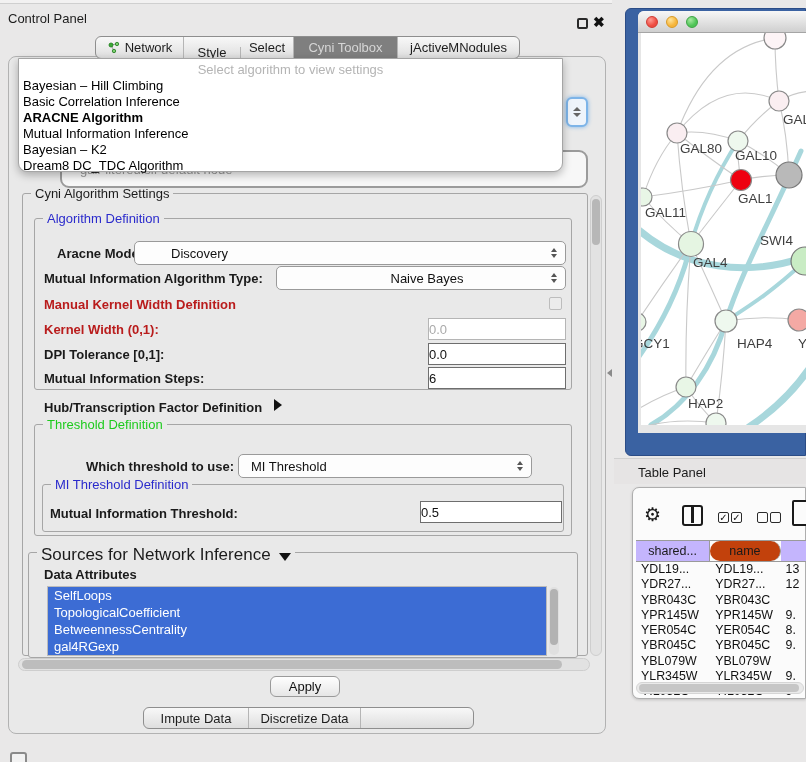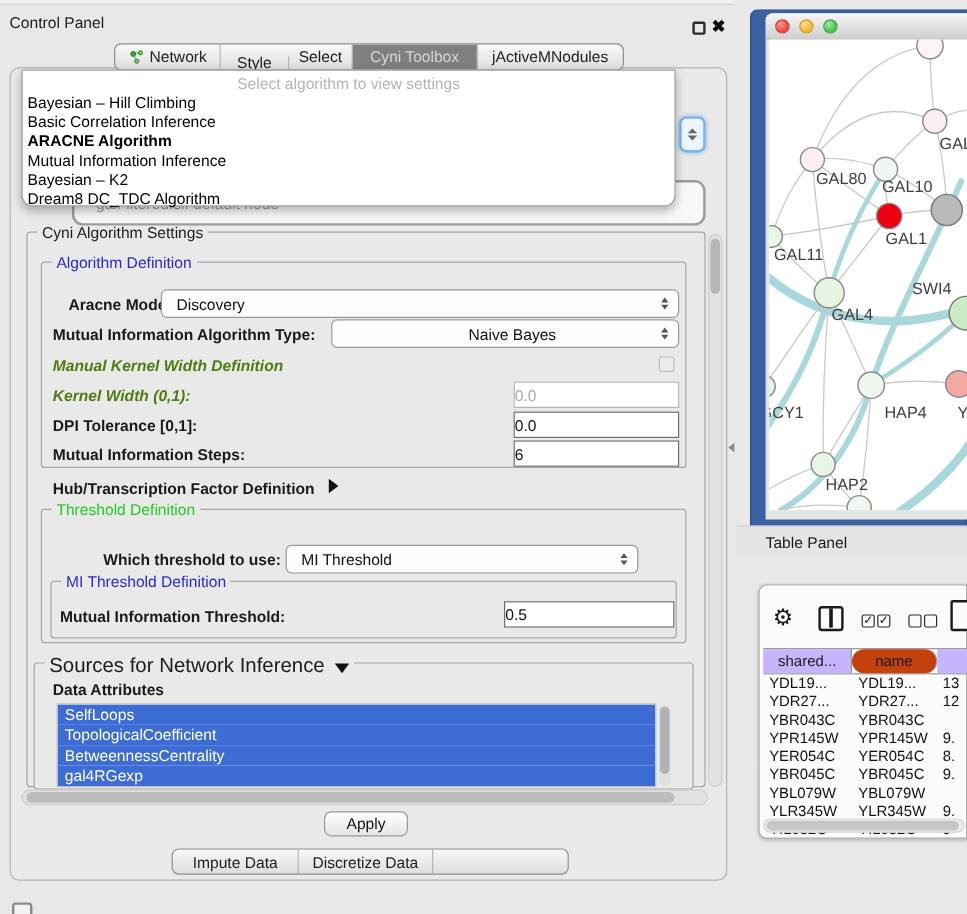--- a/index.html
+++ b/index.html
@@ -41,21 +41,21 @@
   .grp { position:absolute; border:1px solid #a6a6a6; border-radius:3px; background:#e9e9e9; }
   .grp-legend { position:absolute; top:-8px; left:8px; background:#e9e9e9; padding:0 4px; font-size:13px; color:#1c1c1c; white-space:nowrap; }
   .grp-legend.blue { color:#2a2acc; }
   .grp-legend.green { color:#1ecb1e; }
 
   .settings { left:22px; top:193px; width:566px; height:463px; }
   .vscroll { position:absolute; left:590px; top:195px; width:12px; height:461px; background:#e2e2e2; border:1px solid #cecece; border-radius:6px; }
   .vscroll-thumb { position:absolute; left:1px; top:3px; width:8px; height:46px; background:#b7b7b7; border-radius:4px; }
 
   .lbl { position:absolute; font-size:13px; font-weight:bold; color:#1a1a1a; white-space:nowrap; }
-  .lbl.dis { color:#4d7c0f;font-style:italic; }
+  .lbl.dis { color:#b91c1c; }
   .combo { position:absolute; height:24px; background:#fdfdfd; border:1px solid #9a9a9a; border-radius:5px; display:flex; align-items:center; }
   .combo span { font-size:13px; color:#111; padding-left:12px; }
   .spinner { position:absolute; right:8px; top:0; height:100%; display:flex; flex-direction:column; justify-content:center; gap:2px; align-items:center; }
   .spinner i { width:0; height:0; border-left:3.5px solid transparent; border-right:3.5px solid transparent; }
   .spinner .up { border-bottom:4px solid #555; }
   .spinner .dn { border-top:4px solid #555; }
 
   .tfield { position:absolute; height:22px; background:#fff; border:1px solid #6e6e6e; display:flex; align-items:center; justify-content:flex-start; }
   .tfield span { font-size:13px; color:#111; padding-right:7px; }
   .tfield.dis { border:1px solid #b5b5b5; }
@@ -87,21 +87,21 @@
   .net-window { position:absolute; left:638px; top:11px; width:168px; height:422px; background:#e6e6e6; border-radius:6px 0 0 0; }
   .net-titlebar { position:absolute; left:0; top:0; width:168px; height:22px; background:linear-gradient(#f7f7f7,#cfcfcf); border-bottom:1px solid #a5a5a5; border-radius:6px 0 0 0; }
   .tl { position:absolute; top:5px; width:12px; height:12px; border-radius:50%; }
   .tl.red { left:8px; background:radial-gradient(circle at 35% 30%, #ff9b93, #ee4d42 60%); border:1px solid #cf3a32; }
   .tl.yellow { left:28px; background:radial-gradient(circle at 35% 30%, #ffe49a, #f6b53b 60%); border:1px solid #d99a26; }
   .tl.green { left:48px; background:radial-gradient(circle at 35% 30%, #a7e9a0, #4fc457 60%); border:1px solid #3da443; }
   .net-canvas { position:absolute; left:641px; top:33px; width:165px; height:392px; background:#fff; overflow:hidden; }
   .net-canvas svg text { font-family:"Liberation Sans", sans-serif; font-size:13.5px; fill:#3f3f3f; }
 
   
-  .tp-header { position:absolute; left:614px; top:438px; width:192px; height:26px; background:#e6e4e4; border-top:1px solid #d0d0d0;text-align:center; }
+  .tp-header { position:absolute; left:614px; top:458px; width:192px; height:26px; background:#e6e4e4; border-top:1px solid #d0d0d0;text-align:center; }
   .tp-title { position:absolute; left:24px; top:6px; font-size:13px; color:#1c1c1c; }
   .tp-window { position:absolute; left:632px; top:487px; width:174px; height:212px; background:#fbfbfb; border:1px solid #aeaeae; border-radius:7px 0 0 7px; box-shadow:0 1px 3px rgba(0,0,0,0.18); overflow:hidden; }
   .tp-toolbar { position:absolute; left:632px; top:495px; width:174px; height:40px; }
   .gear { position:absolute; left:12px; top:8px; font-size:19px; color:#1a1a1a; }
   .col-icon { position:absolute; left:50px; top:10px; width:21px; height:21px; border:2.5px solid #1a1a1a; border-radius:3px; }
   .col-icon:before { content:""; position:absolute; left:7px; top:0; width:2.5px; height:16px; background:#1a1a1a; }
   .cb { position:absolute; top:17px; width:11px; height:11px; border:1.5px solid #2a2a2a; border-radius:2px; font-size:10px; line-height:9px; text-align:center; color:#111; }
   .doc-icon { position:absolute; left:160px; top:5px; width:18px; height:26px; border:2.5px solid #1a1a1a; border-radius:2px; background:#fbfbfb; }
   .tbl { position:absolute; left:636px; top:540px; width:170px; }
   .tbl-hrow { display:flex; height:22px; border-top:1px solid #9a9a9a; border-bottom:1px solid #9a9a9a; }
@@ -176,21 +176,21 @@
     <span class="grp-legend">Cyni Algorithm Settings</span>
   </div>
   <div class="vscroll">
       <div class="vscroll-thumb"></div>
     </div>
 
   <div class="grp" style="left:34px; top:218px; width:538px; height:172px;">
     <span class="grp-legend blue">Algorithm Definition</span>
   </div>
   <div class="lbl" style="left:44px; top:246px;margin-left:13px;">Aracne Mode:</div>
-  <div class="combo" style="left:134px; top:241px; width:432px;">
+  <div class="combo" style="left:134px; top:241px; width:432px;padding-left:24px;">
     <span>Discovery</span>
     <div class="spinner">
         <i class="up"></i>
         <i class="dn"></i>
       </div>
   </div>
   <div class="lbl" style="left:44px; top:271px;">Mutual Information Algorithm Type:</div>
   <div class="combo" style="left:276px; top:266px; width:290px;justify-content:center;">
     <span>Naive Bayes</span>
     <div class="spinner">

